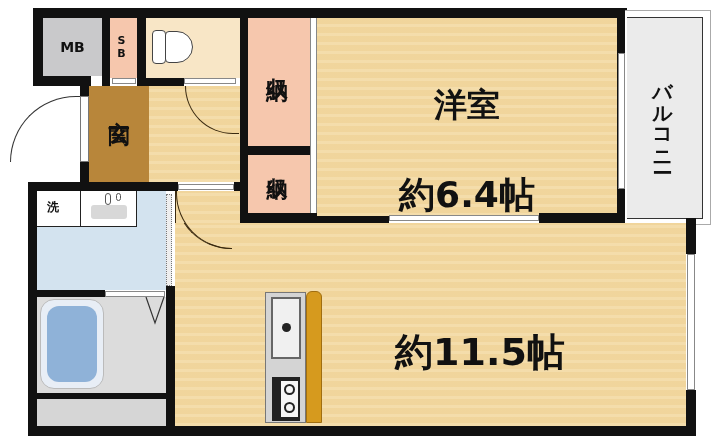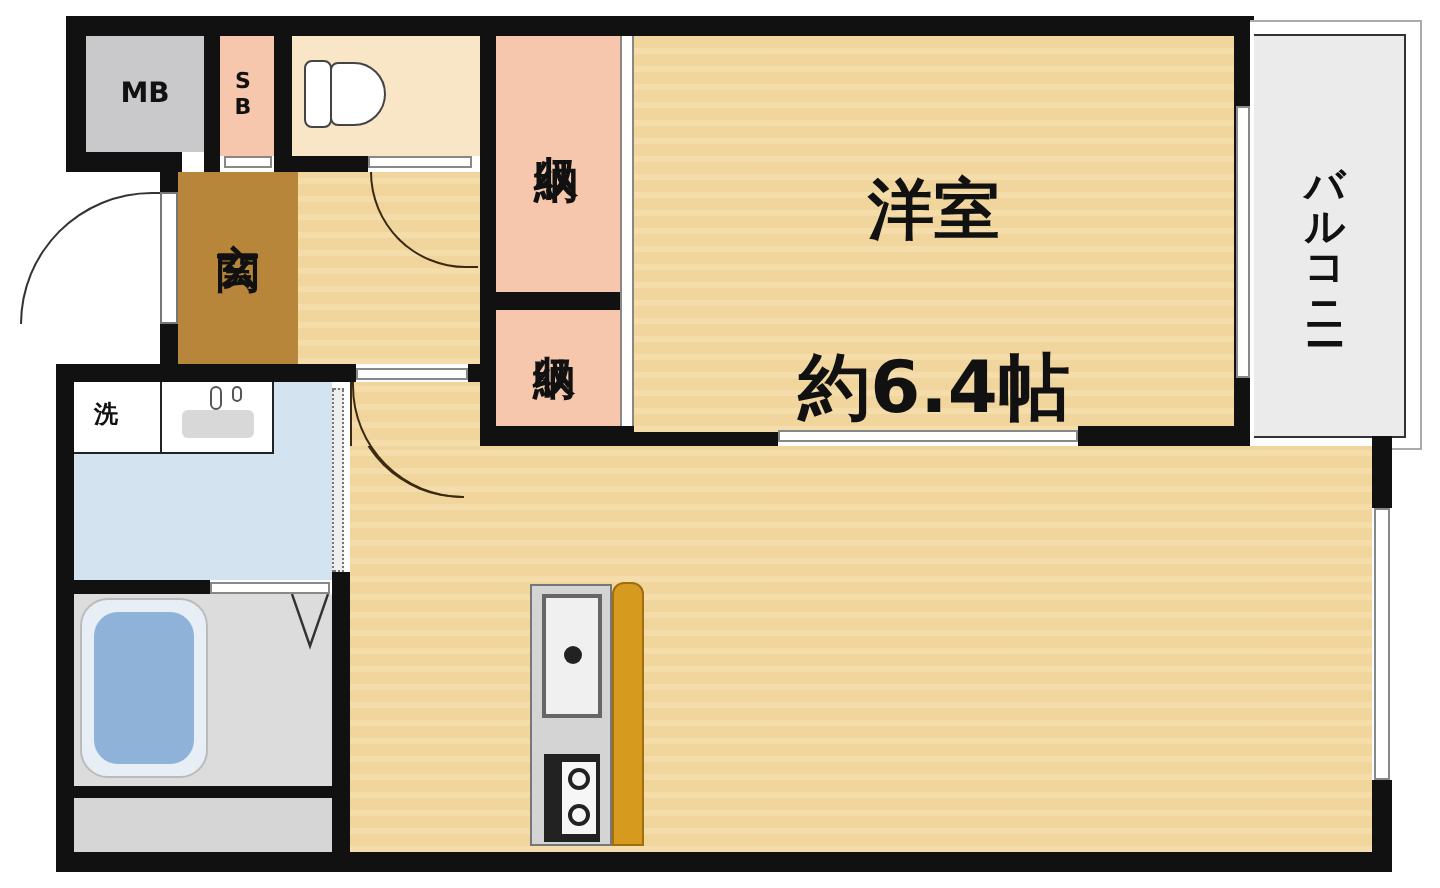--- a/index.html
+++ b/index.html
@@ -110,20 +110,21 @@
   <svg class="abs" style="left:108px;top:0;" width="20" height="30">
     <polyline points="1,0 10,26 19,0" fill="none" stroke="#333" stroke-width="1.2"></polyline>
   </svg>
 </div>
 <div class="abs wall" style="left:37px;top:393px;width:129px;height:6px;"></div>
 <div class="abs" style="left:37px;top:399px;width:129px;height:27px;background:#d6d6d6;"></div>
 <div class="abs wall" style="left:28px;top:426px;width:668px;height:10px;"></div>
 
 <div class="abs wood" style="left:175px;top:223px;width:511px;height:203px;background-color:#f3d9a2;">
   <div class="abs" style="left:0;top:-32px;width:56px;height:58px;border-left:1.2px solid #3a2a10;border-bottom:1.2px solid #3a2a10;border-radius:0 0 0 56px;"></div>
+  <span class="lbl" style="left:190px;width:230px;top:110px;font-size:38px;">約11.5帖</span>
 </div>
 <div class="abs wood" style="left:175px;top:191px;width:65px;height:32px;background-color:#f3d9a2;">
   <div class="abs" style="left:0;top:0;width:56px;height:32px;border-left:1.2px solid #3a2a10;"></div>
 </div>
 <div class="abs" style="left:176px;top:191px;width:56px;height:58px;border-bottom:1.2px solid #3a2a10;border-left:1.2px solid #3a2a10;border-radius:0 0 0 56px;background:transparent;"></div>
 
 <div class="abs wall" style="left:686px;top:218px;width:10px;height:36px;"></div>
 <div class="abs" style="left:687px;top:254px;width:8px;height:136px;background:#fff;border:1px solid #888;"></div>
 <div class="abs wall" style="left:686px;top:390px;width:10px;height:46px;"></div>
 

